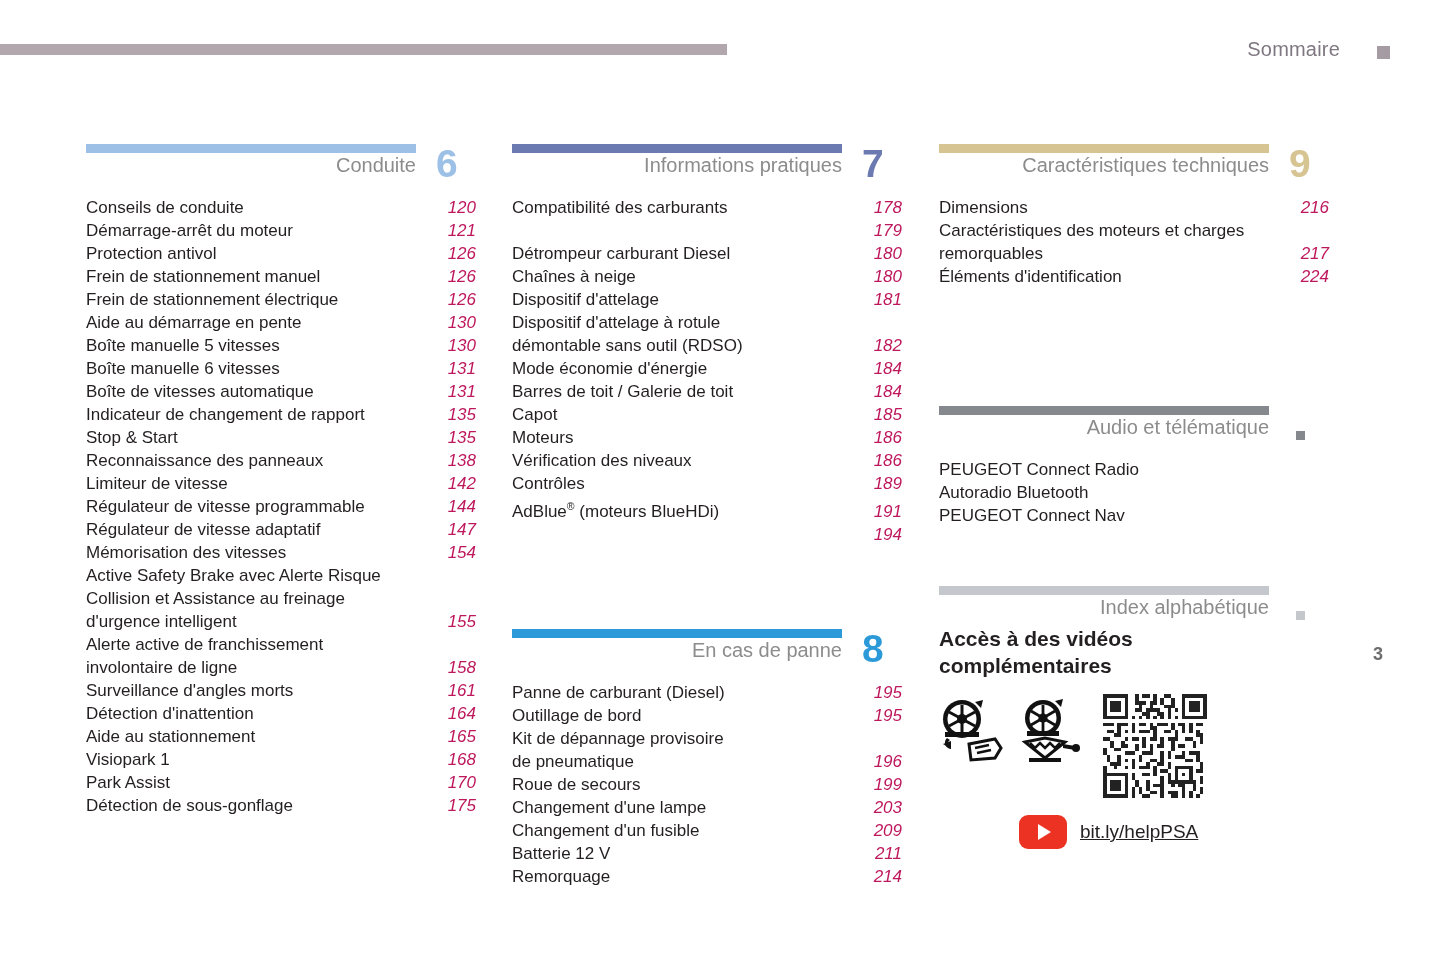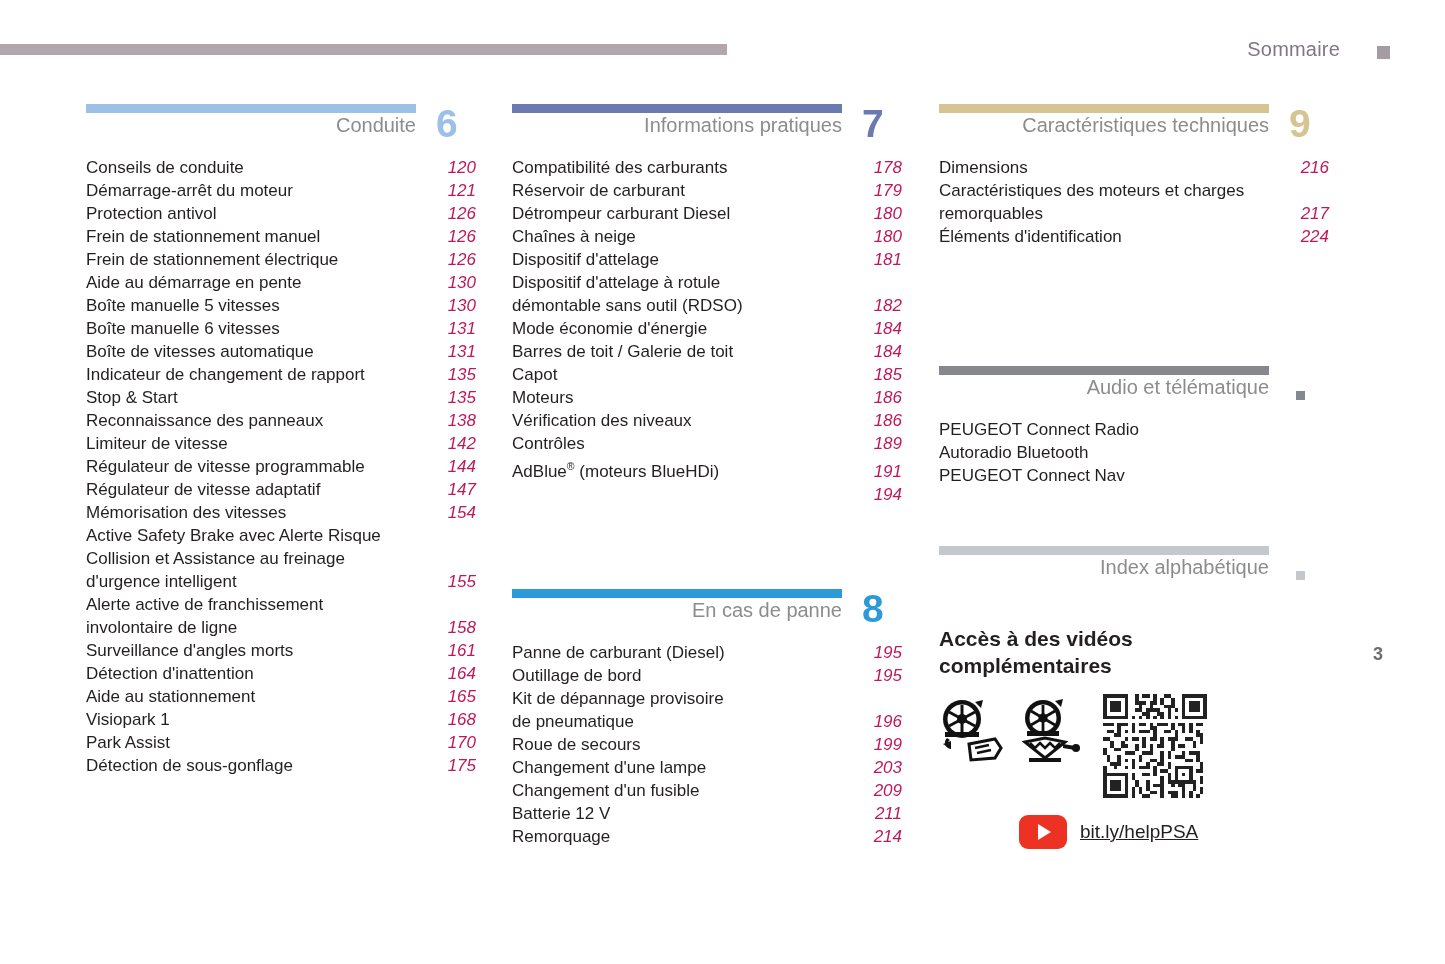--- a/index.html
+++ b/index.html
@@ -51,21 +51,21 @@
     position: absolute;
     top: 0;
   }
   .col-1 { left: 86px;  width: 406px; }
   .col-2 { left: 512px; width: 406px; }
   .col-3 { left: 939px; width: 406px; }
 
   
   .section { position: absolute; width: 406px; }
 
-  .sec-head { position: relative; height: 52px; }
+  .sec-head { position: relative; height: 52px; margin-top: 40px; }
 
   .sec-bar {
     position: absolute;
     left: 0;
     top: 4px;
     width: 330px;
     height: 9px;
   }
   .sec-title {
     position: absolute;
@@ -312,21 +312,20 @@
           <div class="sec-bar" style="background: rgb(107, 122, 176);"></div>
           <div class="sec-title">Informations pratiques</div>
           <div class="sec-num" style="color: rgb(107, 122, 176);">7</div>
         </div>
         <div class="entries">
           <div class="entry">
             <span class="entry-label">Compatibilité des carburants</span>
             <span class="entry-page">178</span>
           </div>
           <div class="entry">
-            <span class="entry-label">Réservoir de carburant</span>
             <span class="entry-page">179</span>
           </div>
           <div class="entry">
             <span class="entry-label">Détrompeur carburant Diesel</span>
             <span class="entry-page">180</span>
           </div>
           <div class="entry">
             <span class="entry-label">Chaînes à neige</span>
             <span class="entry-page">180</span>
           </div>

